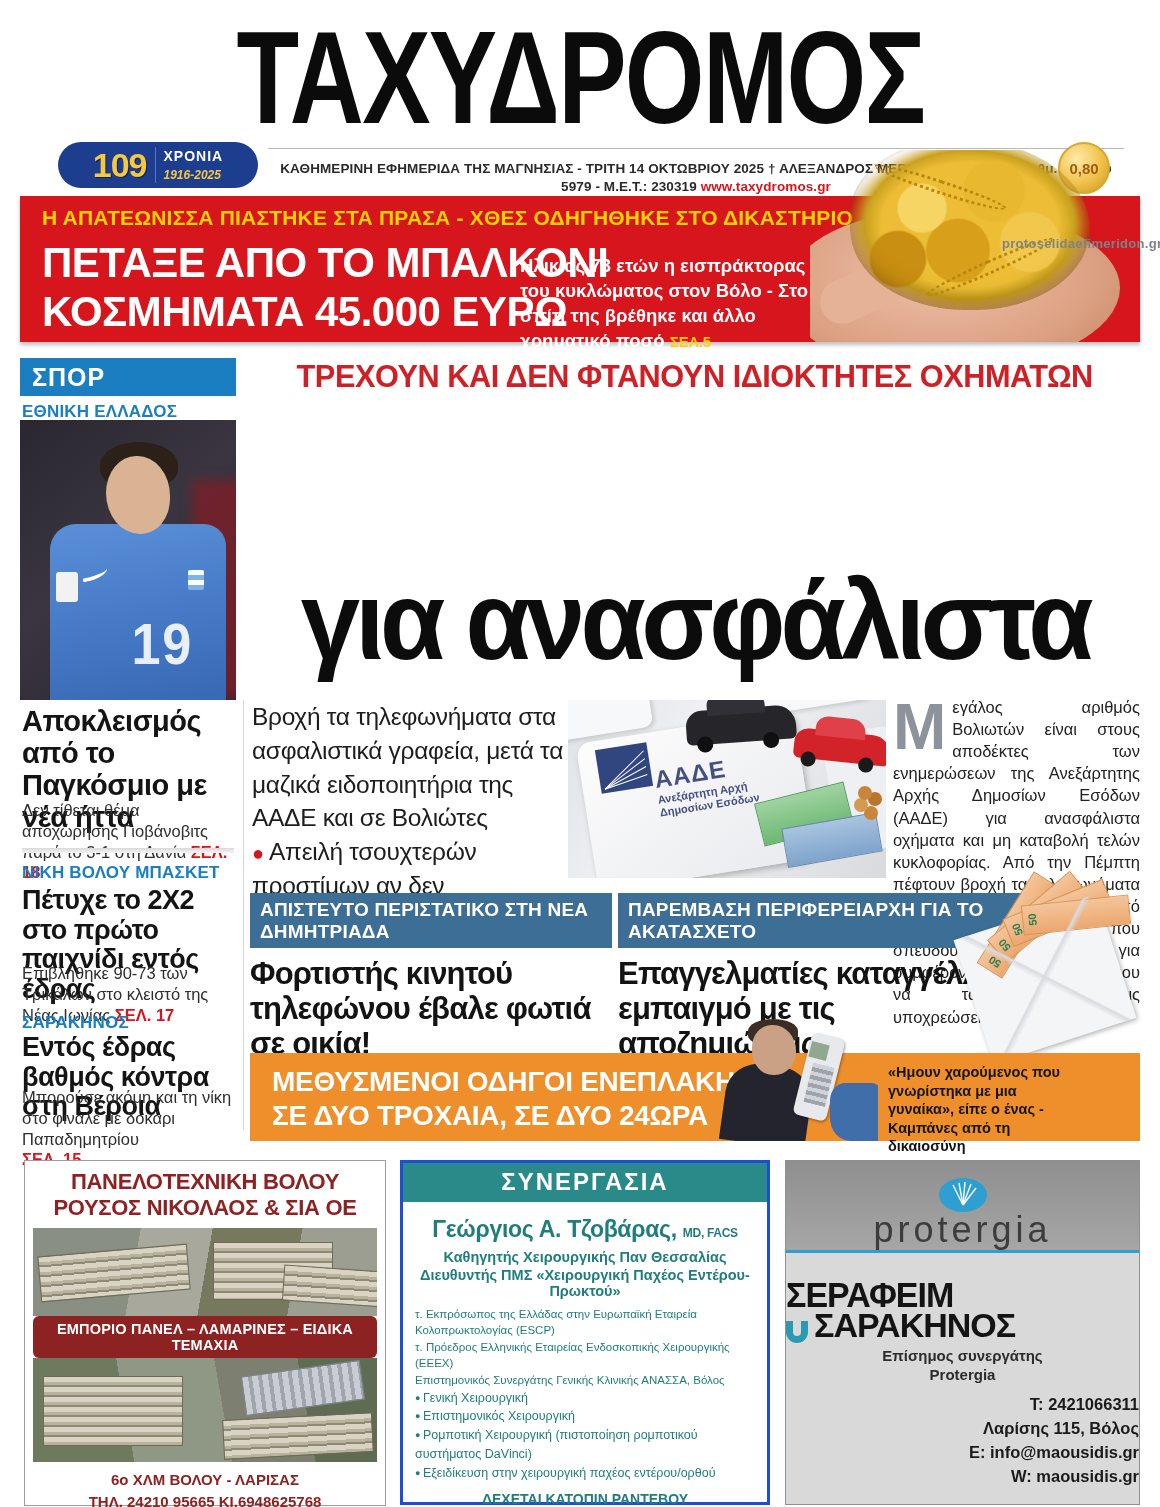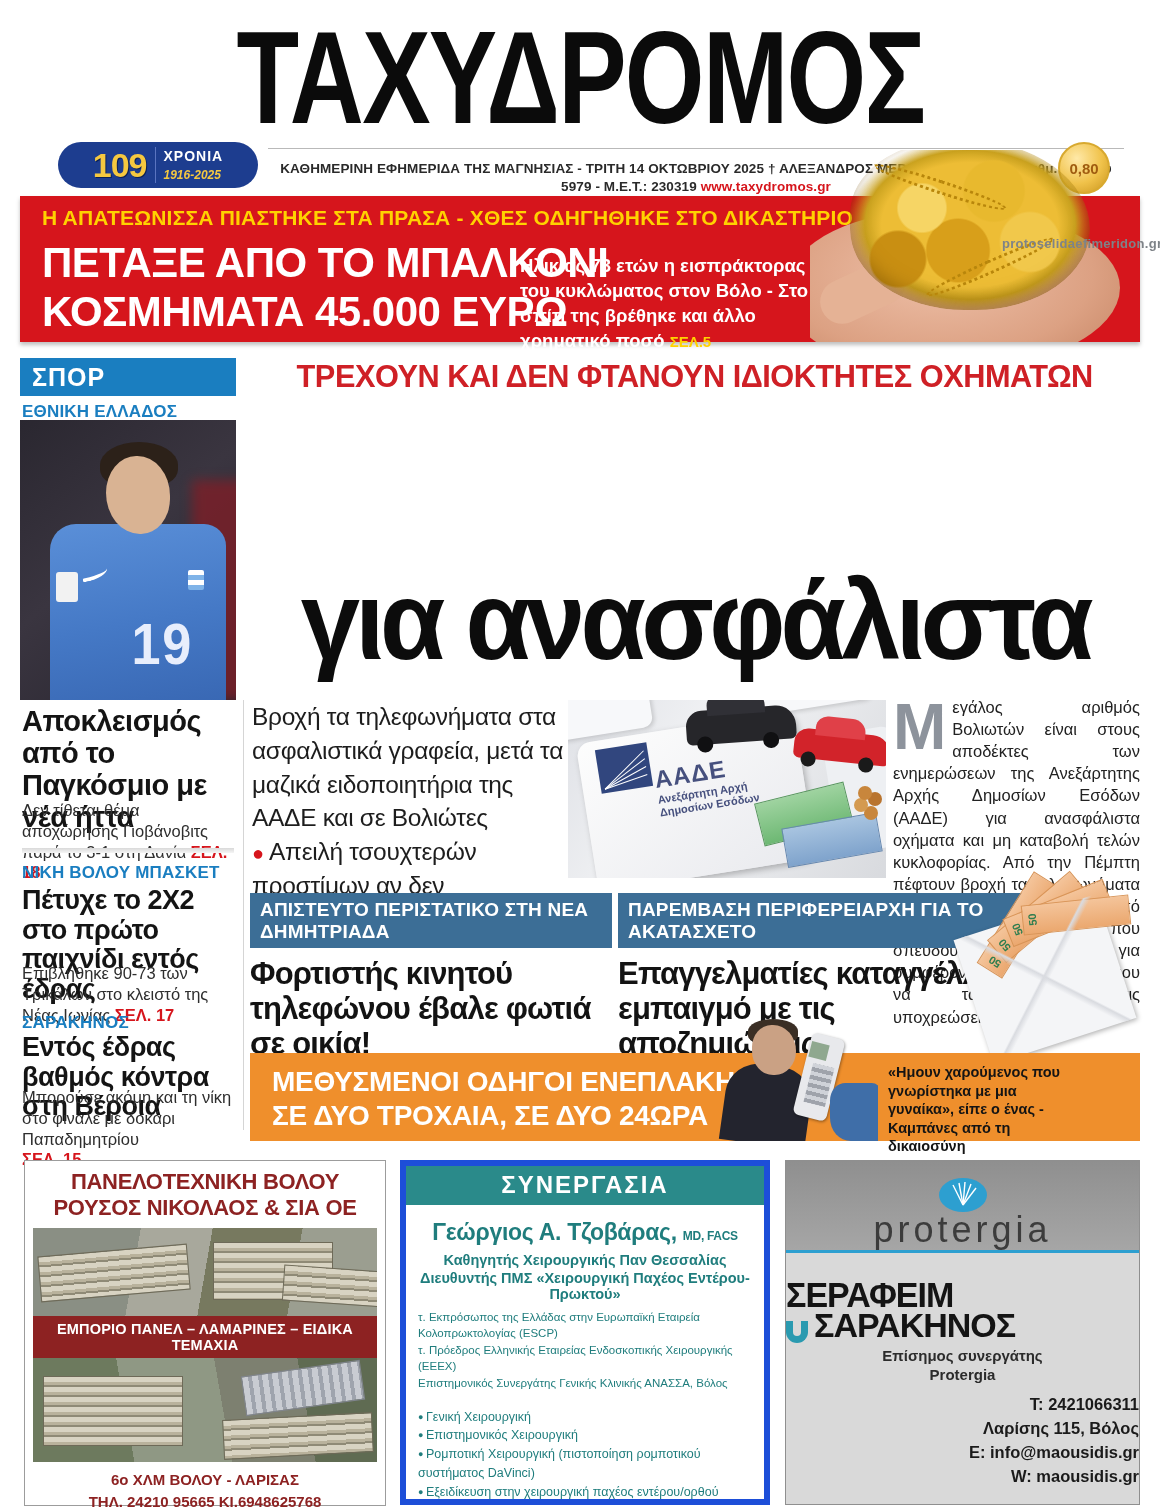--- a/index.html
+++ b/index.html
@@ -141,33 +141,33 @@
   
   .ad { border:1px solid #9c9c9c; background:#ffffff; }
   .ad1 { top:1160px; left:24px; width:362px; height:346px; padding-top:8px; }
   .ad1 .t { text-align:center; font-size:22px; font-weight:bold; color:#8d2222; line-height:1.2; letter-spacing:-0.3px; }
   .ad1 .photo { position:relative; margin:6px 8px 0 8px; height:88px; overflow:hidden;
       background:linear-gradient(100deg,#8a8f84 0 30%, #a8a89c 30% 50%, #77795f 50% 75%, #9b9e90 75%); }
   .ad1 .photo2 { position:relative; margin:0 8px; height:104px; overflow:hidden;
       background:linear-gradient(80deg,#6d7a5e 0 28%, #8f9884 28% 55%, #7d8070 55% 78%, #5f6b52 78%); }
   .panelstack { position:absolute; background:repeating-linear-gradient(#d8d3c2 0 5px, #b9b29c 5px 8px, #8f8a76 8px 10px); border:1px solid #6e6a58; }
   .panelsheet { position:absolute; background:repeating-linear-gradient(90deg,#c9ccd2 0 6px, #9fa4ad 6px 10px); transform:rotate(-8deg); border:1px solid #80858e; }
-  .ad1 .band { margin:0 8px; background:#8d2222; color:#ffffff; font-weight:bold; font-size:14.5px; text-align:center; padding:5px 0; letter-spacing:0.2px; }
+  .ad1 .band { margin:0 8px; background:#8d2222; color:#ffffff; font-weight:bold; font-size:14.5px; text-align:center; padding:5px 0; letter-spacing:0.2px;border-radius:6px; }
   .ad1 .addr { text-align:center; font-size:15px; font-weight:bold; color:#8d2222; line-height:1.45; margin-top:7px; }
 
-  .ad2 { top:1160px; left:400px; width:370px; height:345px; border:6px solid #1d4ed8; }
+  .ad2 { top:1160px; left:400px; width:370px; height:345px; border:3px solid #1d4ed8; }
   .ad2 .hdr { background:#2a8a8a; color:#ffffff; text-align:center; font-size:24px; font-weight:bold; letter-spacing:2px; padding:5px 0 6px 0; }
   .ad2 .inner { padding:14px 12px 0 12px; color:#1f7d7d; }
   .ad2 .name { text-align:center; font-size:23px; font-weight:bold; color:#1f7d7d; letter-spacing:-0.3px; }
   .ad2 .name small { font-size:12px; font-weight:bold; }
   .ad2 .t1 { text-align:center; font-size:14.5px; font-weight:bold; margin-top:6px; }
   .ad2 .t2 { text-align:center; font-size:14.5px; font-weight:bold; margin-top:2px; }
   .ad2 .cred { font-size:11.5px; margin-top:2px; line-height:1.35; }
   .ad2 .creds { margin-top:8px; }
-  .ad2 ul { list-style:none; margin-top:16px; }
+  .ad2 ul { list-style:none; margin-top:0; }
   .ad2 ul li { font-size:12.5px; line-height:1.5; }
   .ad2 ul li:before { content:"● "; font-size:9px; vertical-align:1px; }
   .ad2 .appt { text-align:center; font-size:14px; font-weight:bold; margin-top:8px; line-height:1.35; }
 
   .ad3 { top:1160px; left:785px; width:355px; height:345px; border:1px solid #8f8f8f; background:#d9d9d9; overflow:hidden; }
   .ad3 .top { height:92px; background:linear-gradient(#8f8f8f,#a6a6a6); position:relative; border-bottom:3px solid #2d9fd0; }
   .proterg { position:absolute; left:0; right:0; top:14px; text-align:center; }
   .proterg .word { font-size:36px; color:#3c3c3c; letter-spacing:4px; font-weight:normal; }
   .proterg svg { display:block; margin:0 auto -6px auto; }
   .ad3 .nm { margin-top:26px; text-align:left; font-weight:bold; color:#141414; line-height:0.92; letter-spacing:-1px; }

